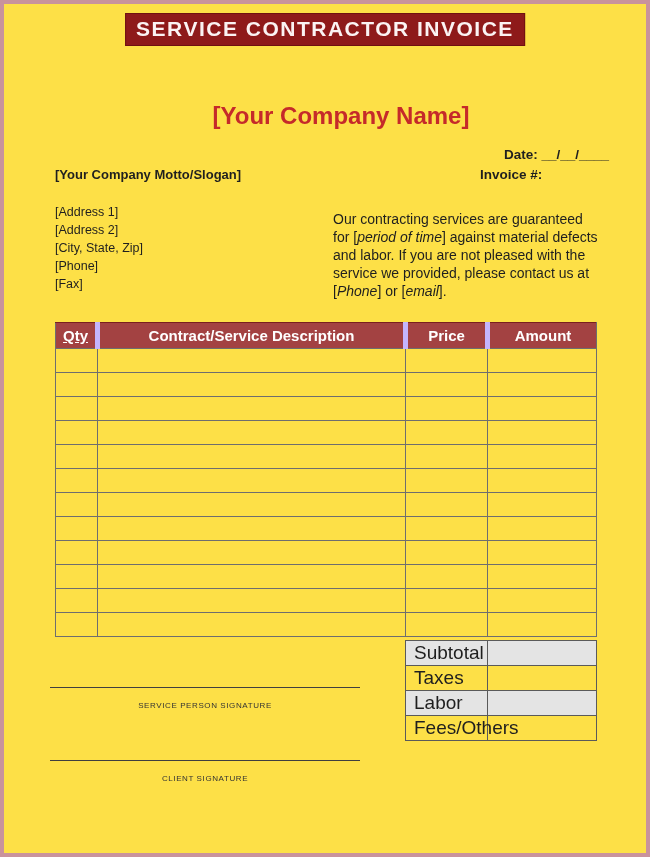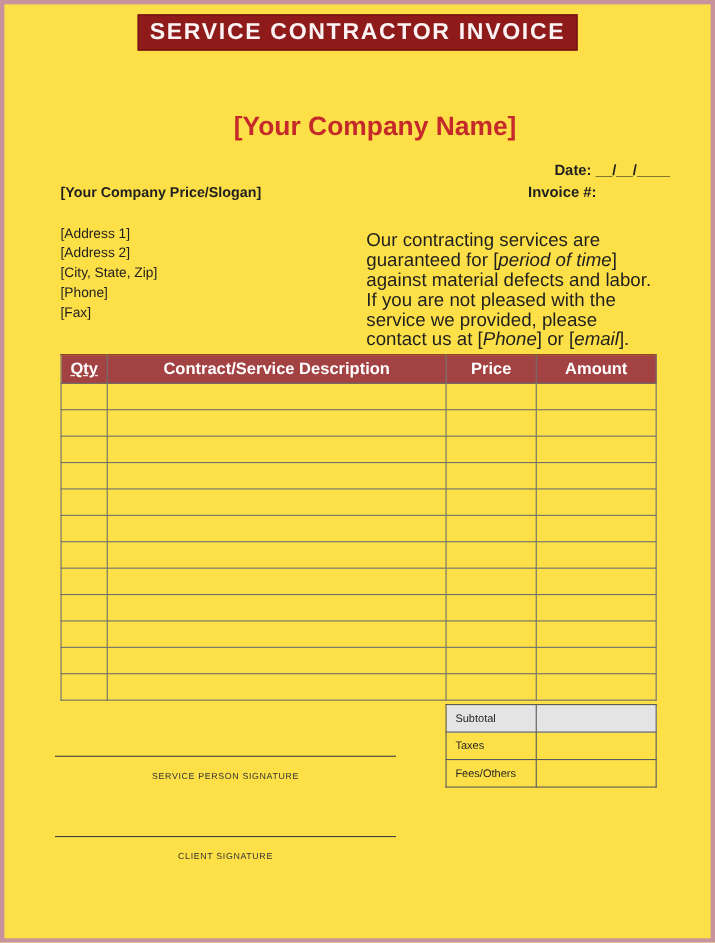--- a/index.html
+++ b/index.html
@@ -46,50 +46,50 @@
   .motto{
     position:absolute;top:163px;left:51px;
     font-size:13px;font-weight:600;
   }
   .address{
     position:absolute;top:199px;left:51px;
     font-size:12.5px;line-height:18px;
   }
   .guarantee{
     position:absolute;top:206px;left:329px;width:266px;
-    font-size:17px;line-height:18px;
+    font-size:14px;line-height:18px;
   }
   .guarantee .it{font-style:italic;}
   .inv-table{
     position:absolute;top:318px;left:51px;
     width:541px;border-collapse:collapse;table-layout:fixed;
   }
   .inv-table th{
     background:var(--table-header-bg);
     color:var(--table-header-text);
     font-size:15px;font-weight:700;
     height:26px;text-align:center;
     border:1px solid var(--grid-line);
-    border-left:1px solid #c4b5fd;
+    border-left:5px solid #c4b5fd;
     border-top:1px solid #7A1F1F;
   }
   .inv-table th:first-child{border-left:1px solid var(--grid-line);text-decoration:underline;}
   .inv-table td{
     height:24px;
     border:1px solid var(--grid-line);
     font-size:12px;
   }
   .summary-table{
     position:absolute;top:636px;left:401px;
     width:191px;border-collapse:collapse;table-layout:fixed;
   }
   .summary-table td{
     height:25px;
     border:1px solid #5A5A5A;
-    font-size:10px;
+    font-size:19px;
     padding-left:8px;
   }
   .summary-table tr.shaded td{background:var(--summary-shaded);}
   .summary-table td.sum-value{padding-left:0;}
   .sig-block{position:absolute;left:46px;width:310px;}
   .sig-block-1{top:683px;}
   .sig-block-2{top:756px;}
   .sig-line{border-top:1px solid #3F3F3F;width:310px;height:0;}
   .sig-label{
     margin-top:13px;text-align:center;
@@ -103,21 +103,21 @@
 
   <div class="title-bar">SERVICE CONTRACTOR INVOICE</div>
 
   <div class="company-name">[Your Company Name]</div>
 
   <div class="date-invoice">
     <div class="date-line">Date: __/__/____</div>
     <div>Invoice #:</div>
   </div>
 
-  <div class="motto">[Your Company Price/Slogan]</div>
+  <div class="motto">[Your Company Motto/Slogan]</div>
 
   <div class="address">
     <div>[Address 1]</div>
     <div>[Address 2]</div>
     <div>[City, State, Zip]</div>
     <div>[Phone]</div>
     <div>[Fax]</div>
   </div>
 
   <div class="guarantee"><span>Our contracting services are guaranteed for [</span><span class="it">period of time</span><span>] against material defects and labor. If you are not pleased with the service we provided, please contact us at [</span><span class="it">Phone</span><span>] or [</span><span class="it">email</span><span>].</span></div>
@@ -220,20 +220,24 @@
     </colgroup>
     <tbody>
       <tr class="shaded">
         <td>Subtotal</td>
         <td class="sum-value"></td>
       </tr>
       <tr>
         <td>Taxes</td>
         <td class="sum-value"></td>
       </tr>
+      <tr class="shaded">
+        <td>Labor</td>
+        <td class="sum-value"></td>
+      </tr>
       <tr>
         <td>Fees/Others</td>
         <td class="sum-value"></td>
       </tr>
     </tbody>
   </table>
 
   <div class="sig-block sig-block-1">
     <div class="sig-line"></div>
     <div class="sig-label">SERVICE PERSON SIGNATURE</div>

